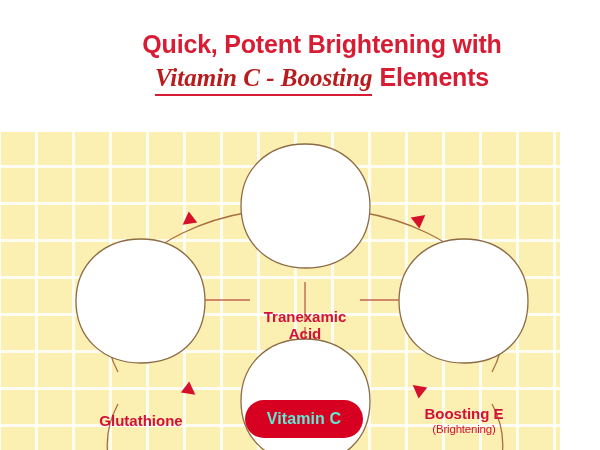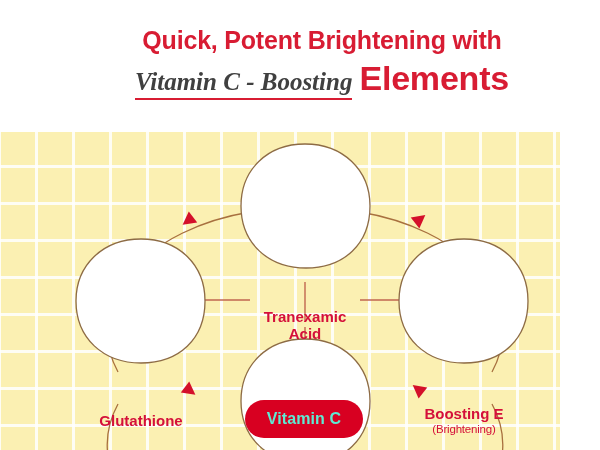--- a/index.html
+++ b/index.html
@@ -20,25 +20,25 @@
   .title-line1{
     font-size:25px;font-weight:bold;color:#d81c33;
     letter-spacing:-0.2px;line-height:1.15;white-space:nowrap;
   }
   .title-line2{
     line-height:1.2;white-space:nowrap;margin-top:3px;
     display:flex;align-items:baseline;gap:7px;
   }
   .title-em{
     font-family:"Liberation Serif", serif;
-    font-style:italic;font-weight:bold;font-size:25px;color:#404040;
+    font-style:italic;font-weight:bold;font-size:25px;color:#b91c1c;
     border-bottom:2px solid #d81c33;padding-bottom:1px;
   }
   .title-tail{
-    font-size:34px;font-weight:bold;color:#d81c33;letter-spacing:-0.2px;
+    font-size:25px;font-weight:bold;color:#d81c33;letter-spacing:-0.2px;
   }
 
   
   .panel{
     position:absolute;left:0;top:120px;width:560px;height:330px;
     background-color:#fbf0b2;
     background-image:
       linear-gradient(to right, rgba(255,255,255,.85) 3px, rgba(0,0,0,0) 3px),
       linear-gradient(to bottom, rgba(255,255,255,.85) 3px, rgba(0,0,0,0) 3px);
     background-size:37px 37px, 37px 37px;

